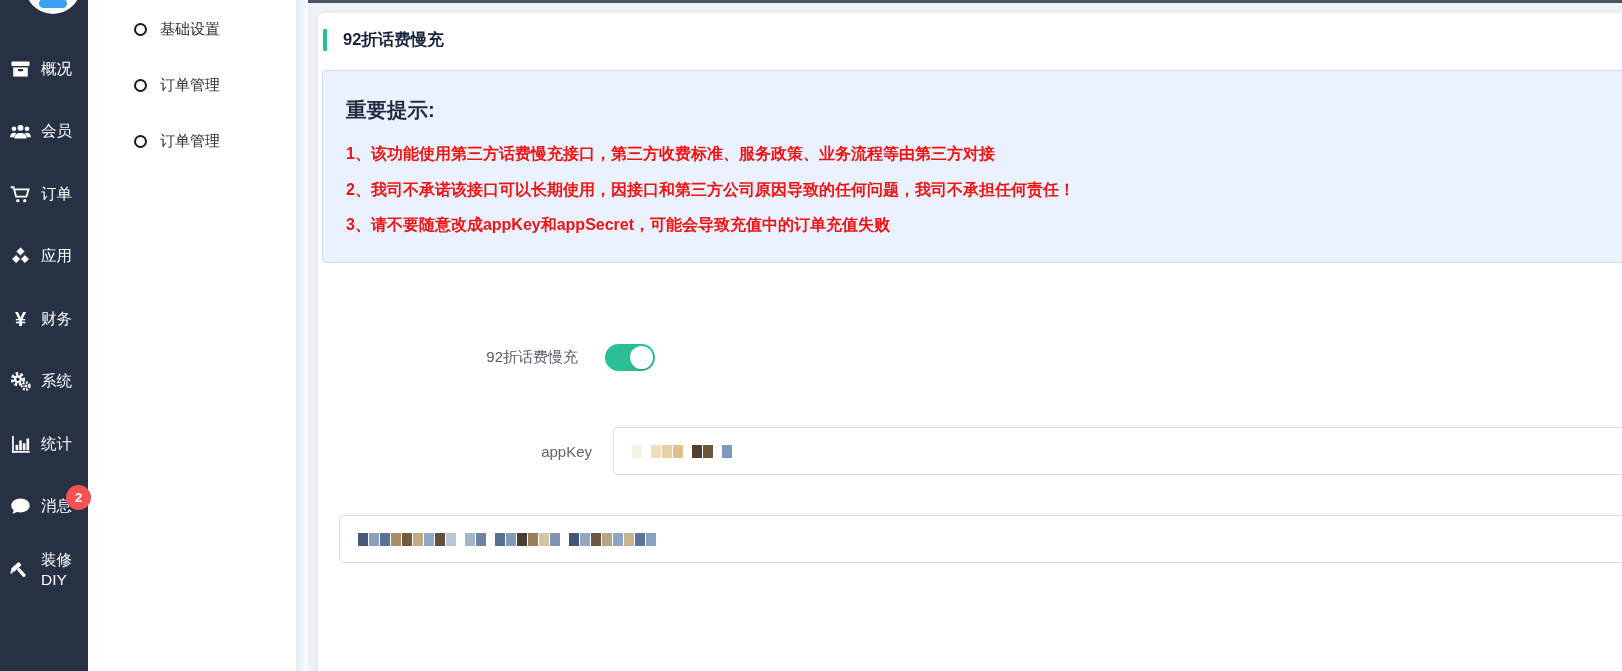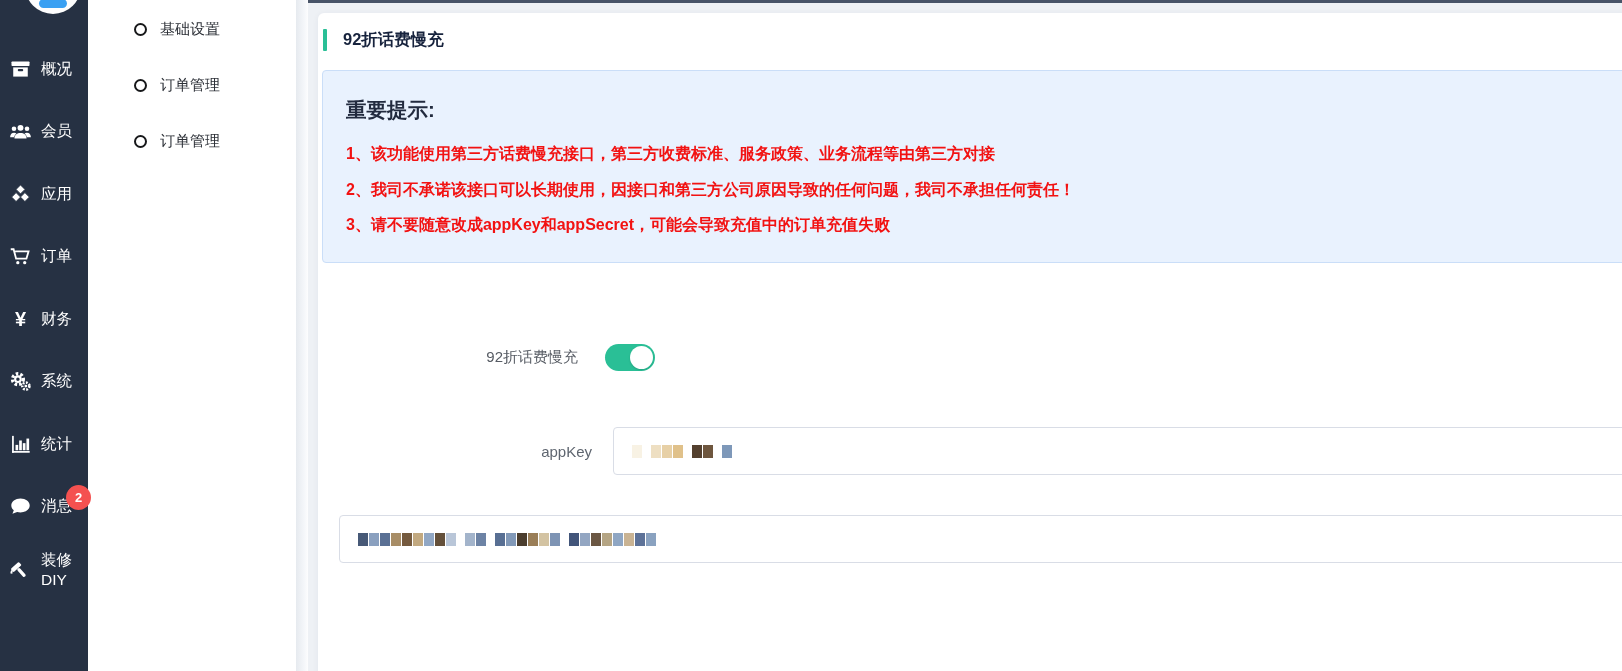--- a/index.html
+++ b/index.html
@@ -115,38 +115,38 @@
             <path d="M22.8 17.6c0-2.5-1.8-4.2-4.1-4.2-.9 0-1.8.3-2.5.8 1.3 1 2.2 2.3 2.5 3.9h4.1z"></path>
           <circle cx="12" cy="8.2" r="3.1"></circle>
             <path d="M5.7 18.8c0-3.2 2.8-5.2 6.3-5.2s6.3 2 6.3 5.2v.5H5.7z"></path>
         </svg>
       </span>
       <span>会员</span>
     </div>
 
     <div class="nav-item">
       <span class="nav-icon">
+        <svg viewBox="0 0 24 24" fill="none" stroke="#fff" stroke-width="1.9">
+          <path d="M1.8 4.4h3l2.6 9.9h10.8l2.2-7.7H6.4"></path>
+          <circle cx="9.2" cy="18.4" r="1.7" fill="#fff" stroke="none"></circle>
+          <circle cx="16.4" cy="18.4" r="1.7" fill="#fff" stroke="none"></circle>
+        </svg>
+      </span>
+      <span>订单</span>
+    </div>
+
+    <div class="nav-item">
+      <span class="nav-icon">
         <svg viewBox="0 0 24 24" fill="#fff" stroke="#263143" stroke-width="0.9">
           <rect x="8.7" y="3.4" width="6.6" height="6.6" transform="rotate(45 12 6.7)"></rect>
           <rect x="4.1" y="11.4" width="6.6" height="6.6" transform="rotate(45 7.4 14.7)"></rect>
           <rect x="13.3" y="11.4" width="6.6" height="6.6" transform="rotate(45 16.6 14.7)"></rect>
         </svg>
       </span>
       <span>应用</span>
-    </div>
-
-    <div class="nav-item">
-      <span class="nav-icon">
-        <svg viewBox="0 0 24 24" fill="none" stroke="#fff" stroke-width="1.9">
-          <path d="M1.8 4.4h3l2.6 9.9h10.8l2.2-7.7H6.4"></path>
-          <circle cx="9.2" cy="18.4" r="1.7" fill="#fff" stroke="none"></circle>
-          <circle cx="16.4" cy="18.4" r="1.7" fill="#fff" stroke="none"></circle>
-        </svg>
-      </span>
-      <span>订单</span>
     </div>
 
     <div class="nav-item">
       <span class="nav-icon">
         <span class="yen-glyph">¥</span>
       </span>
       <span>财务</span>
     </div>
 
     <div class="nav-item">

